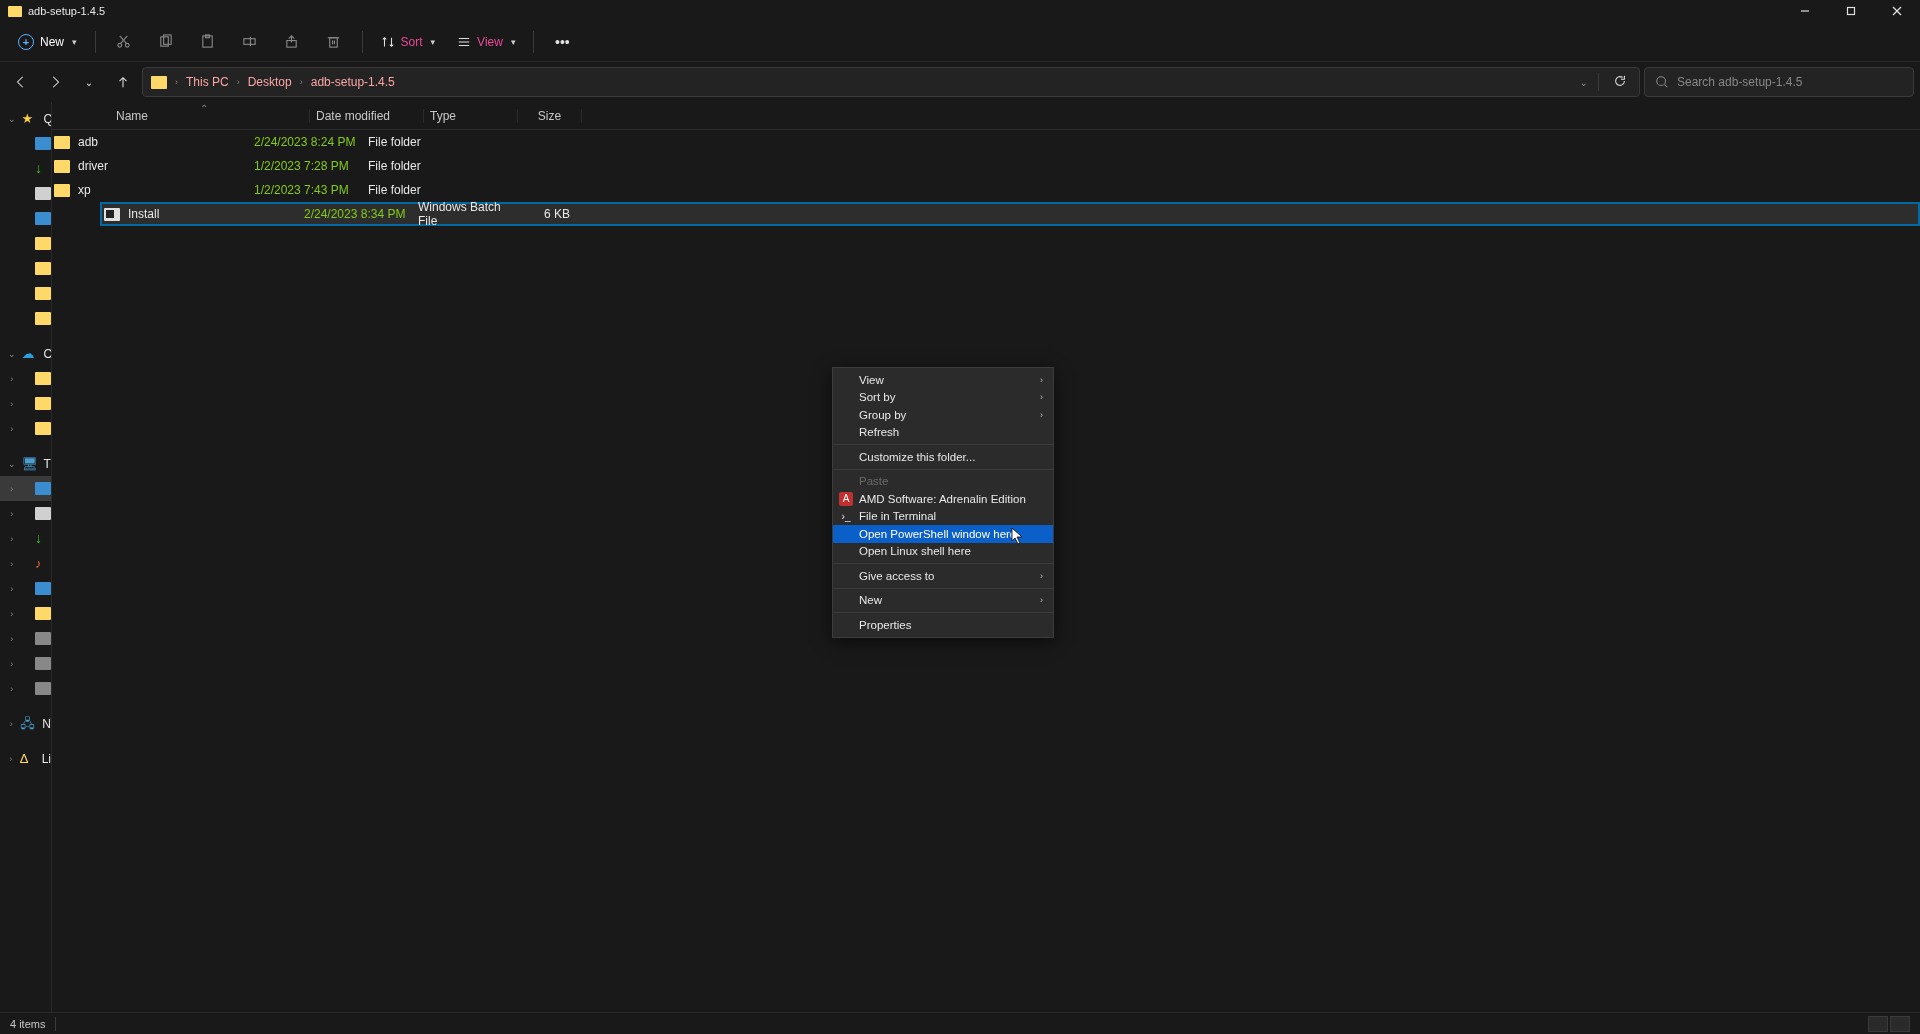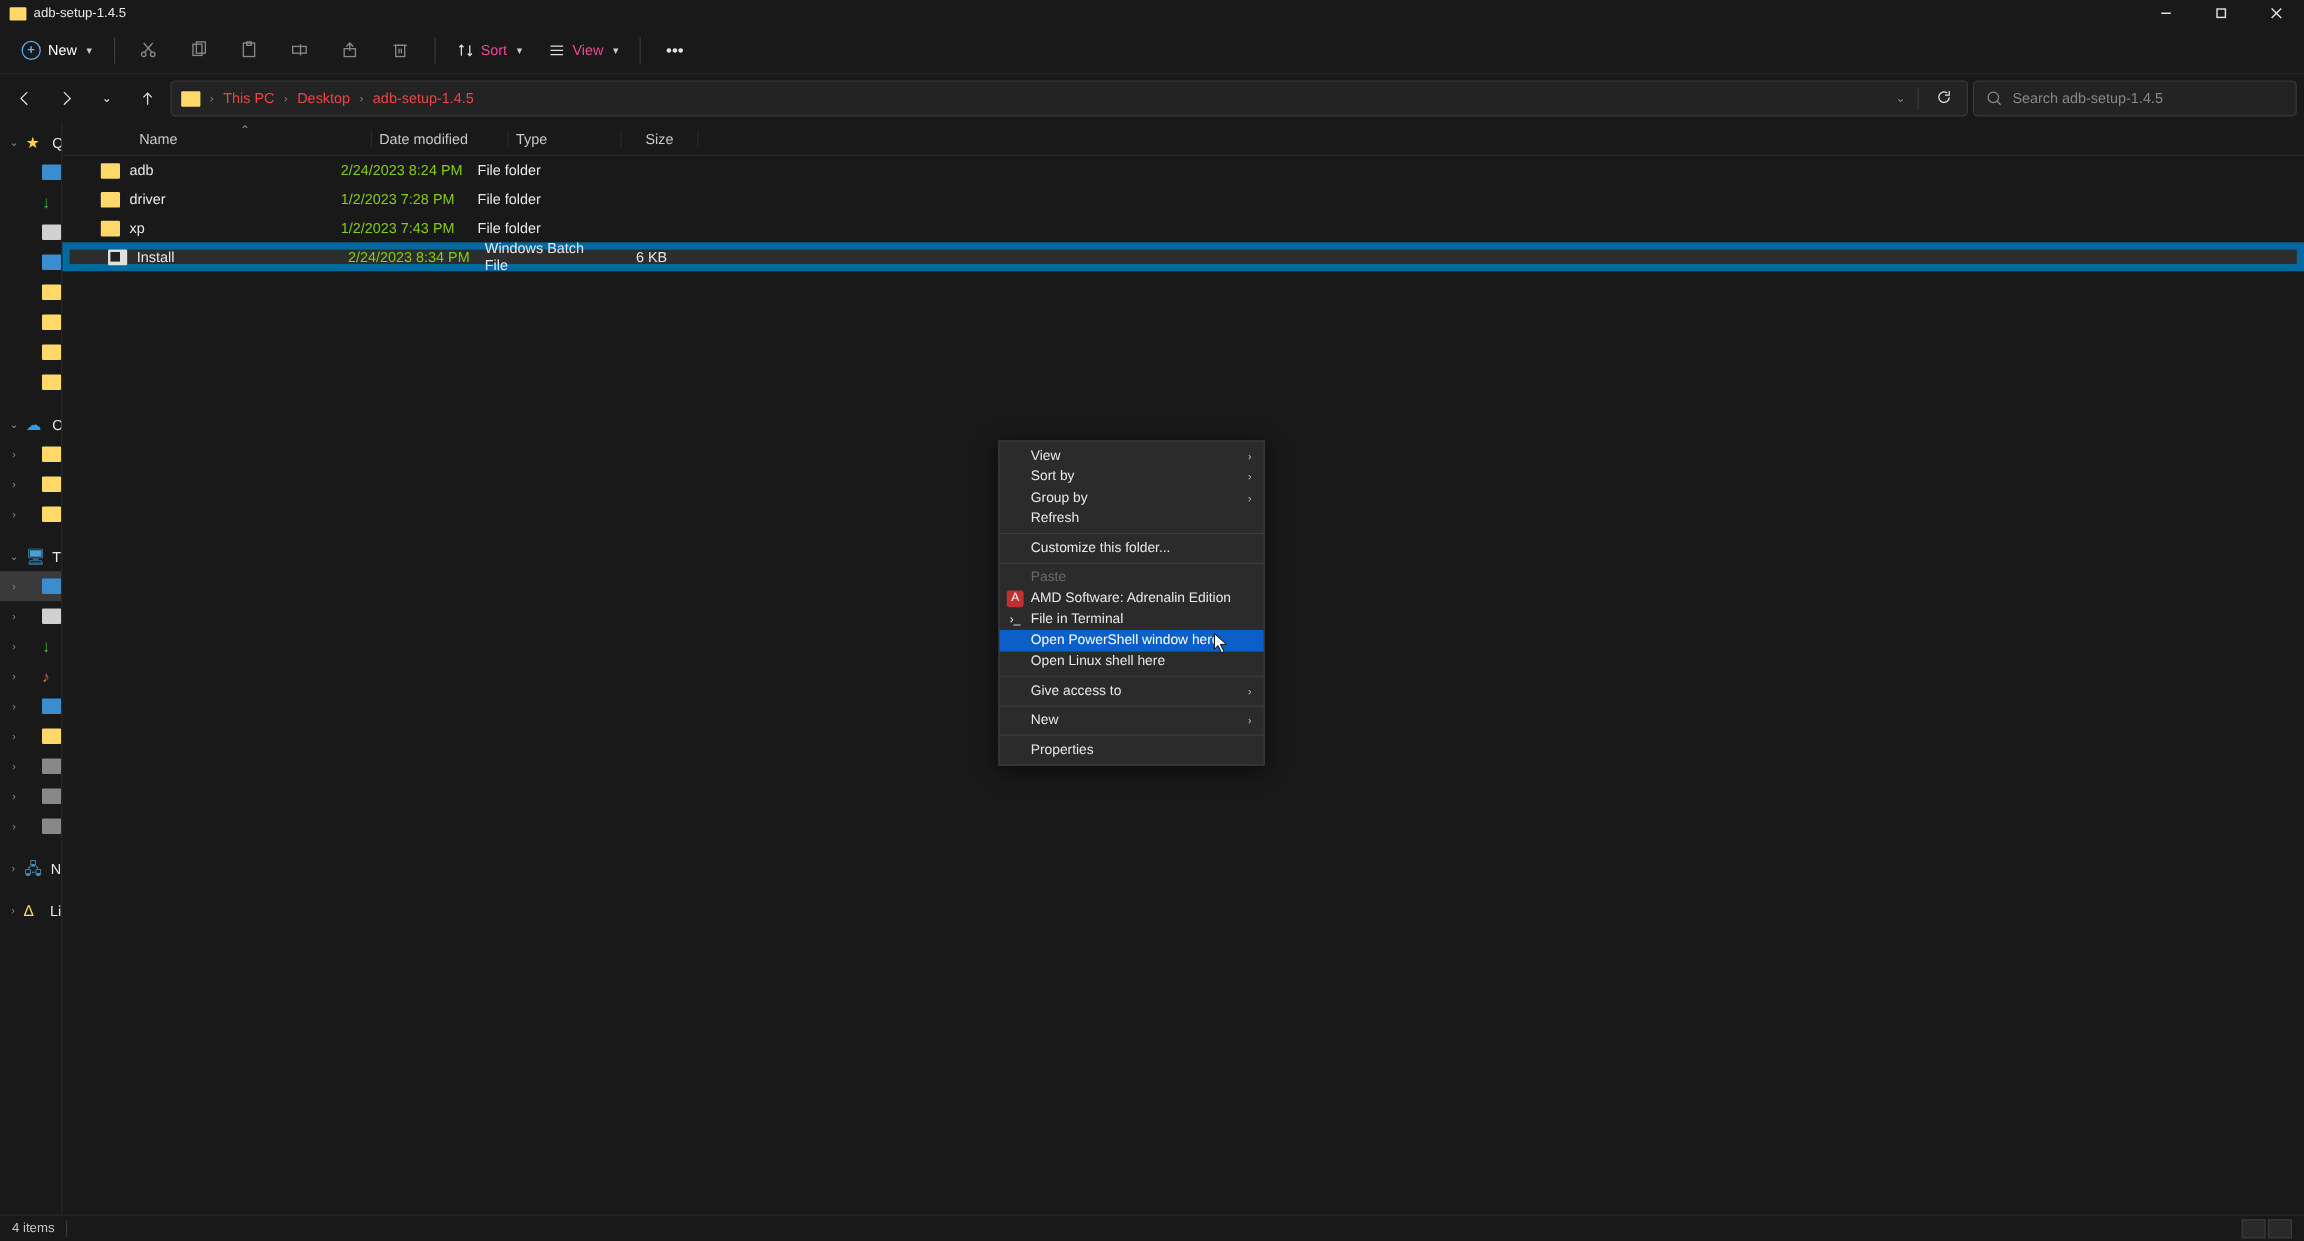--- a/index.html
+++ b/index.html
@@ -20,21 +20,21 @@
 .chev { font-size: 9px; color: #ccc; margin-left: 2px; }
 .tool-icon { width: 36px; height: 30px; display: flex; align-items: center; justify-content: center; color: #888; border-radius: 4px; }
 .tool-group { display: flex; align-items: center; gap: 6px; padding: 4px 8px; }
 .tool-group .lbl { color: #ec4899; }
 .divider { width: 1px; height: 22px; background: #3a3a3a; margin: 0 4px; }
 
 
 .navbar { height: 40px; display: flex; align-items: center; padding: 0 6px; gap: 4px; }
 .nav-arrow { width: 30px; height: 30px; display: flex; align-items: center; justify-content: center; color: #e0e0e0; border-radius: 4px; }
 .address { flex: 1; height: 30px; background: #232323; border: 1px solid #3a3a3a; border-radius: 4px; display: flex; align-items: center; padding: 0 8px; gap: 4px; }
-.address .crumb { color: #ef4444; padding: 2px 4px; }
+.address .crumb { color: #fca5a5; padding: 2px 4px; }
 .address .sep { color: #888; font-size: 9px; }
 .address .folder-glyph { width: 16px; height: 13px; background: #ffd86a; border-radius: 1px; margin-right: 4px; }
 .address .spacer { flex: 1; }
 .address .refresh { color: #e0e0e0; padding: 4px; }
 .search { width: 270px; height: 30px; background: #232323; border: 1px solid #3a3a3a; border-radius: 4px; display: flex; align-items: center; padding: 0 10px; gap: 8px; color: #888; }
 
 
 .body { display: flex; height: calc(100% - 102px - 22px); }
 
 
@@ -62,22 +62,22 @@
 .content { flex: 1; position: relative; }
 .columns { height: 28px; display: flex; align-items: center; border-bottom: 1px solid #2a2a2a; padding-left: 18px; }
 .col { color: #c8c8c8; font-size: 12px; padding: 0 6px; border-right: 1px solid #2a2a2a; }
 .col.name { width: 200px; position: relative; margin-left: 40px; }
 .col.name::after { content:"⌃"; position: absolute; left: 90px; top: -6px; color: #888; font-size: 10px; }
 .col.date { width: 114px; }
 .col.type { width: 94px; }
 .col.size { width: 64px; text-align: center; }
 
 .rows { }
-.row { height: 24px; display: flex; align-items: center; padding-left: 32px; }
-.row.sel { background: #2d2d2d; border: 6px solid #0369a1; }
+.row { height: 24px; display: flex; align-items: center; padding-left: 2px; }
+.row.sel { background: #2d2d2d; border: 2px solid #0369a1; margin-left: 48px; }
 .row .ricon { width: 16px; height: 13px; margin-right: 8px; border-radius: 1px; }
 .row .ricon.folder { background: #ffd86a; }
 .row .ricon.bat { background: #e0e0e0; position: relative; }
 .row .ricon.bat::after { content: ""; position: absolute; left: 2px; top: 2px; width: 8px; height: 8px; background: #222; }
 .row .rname { width: 176px; color: #e8e8e8; }
 .row .rdate { width: 114px; color: #84cc16; }
 .row .rtype { width: 94px; color: #e8e8e8; }
 .row .rsize { width: 58px; text-align: right; color: #e8e8e8; }
 
 

